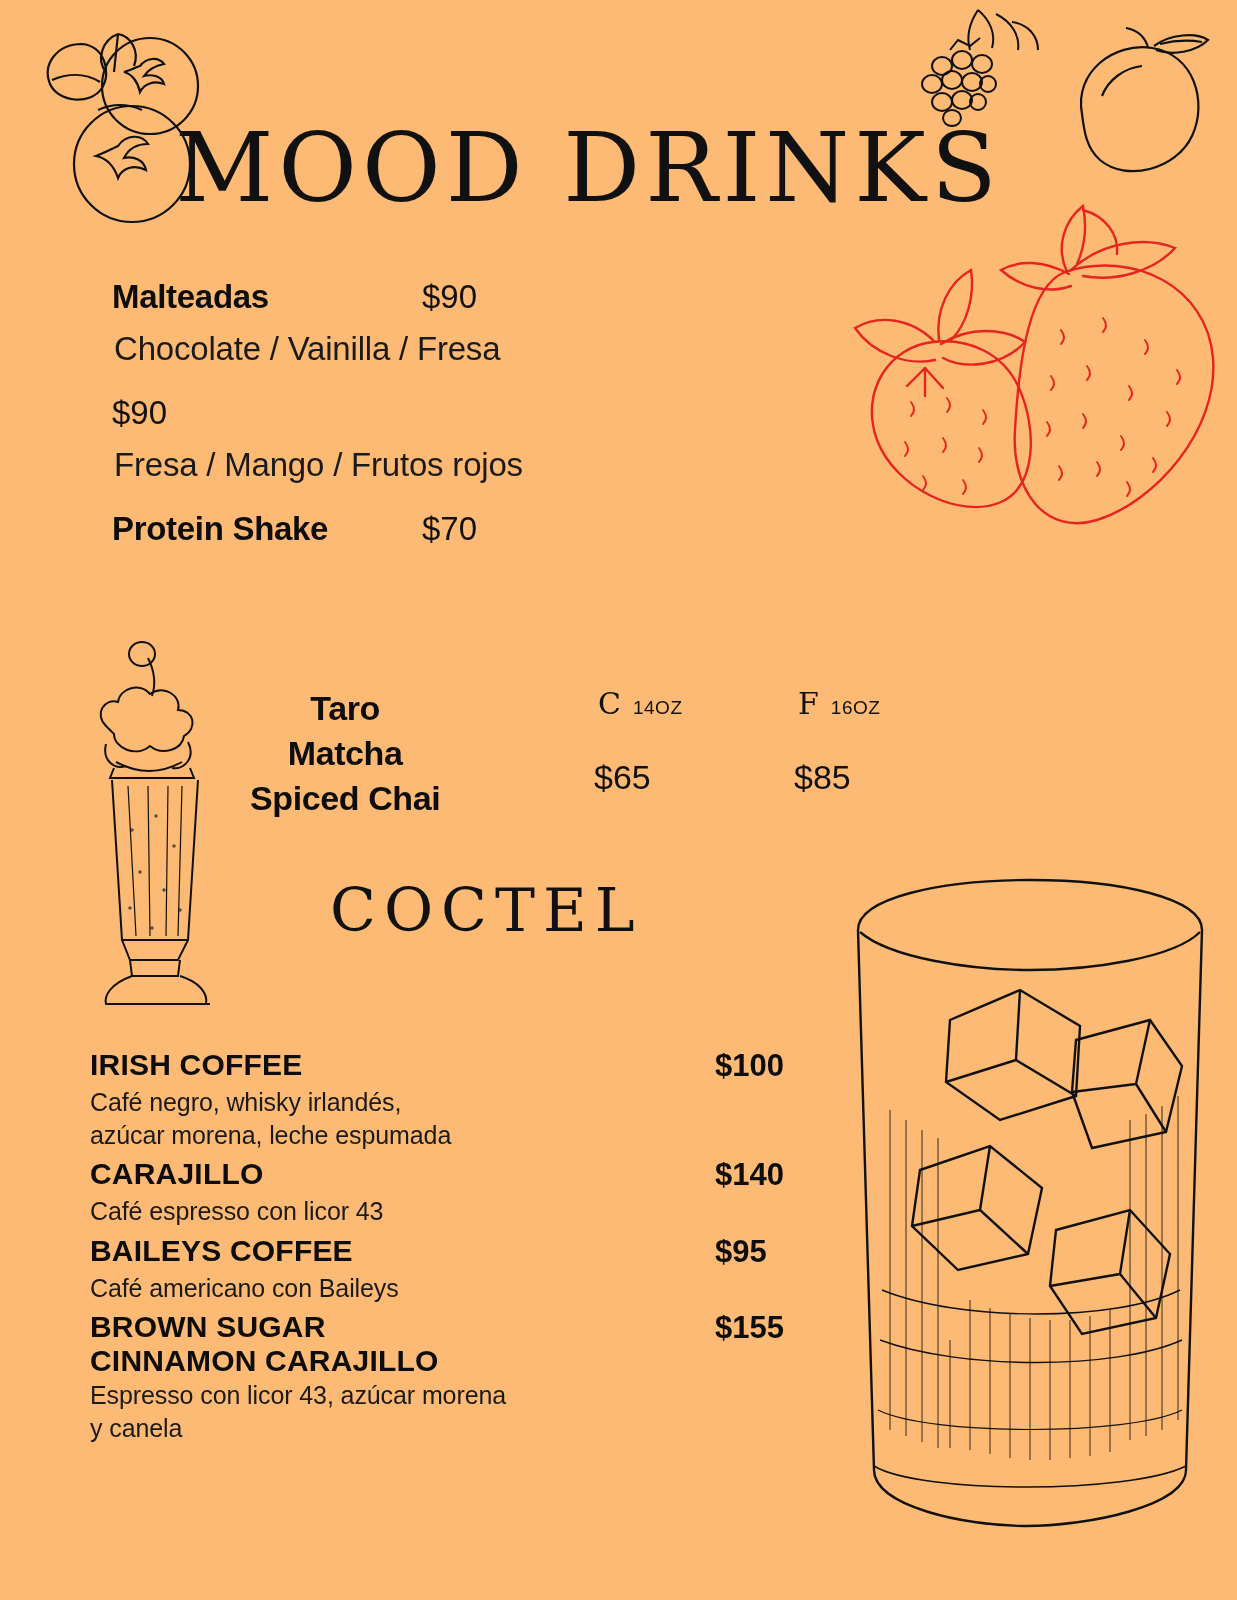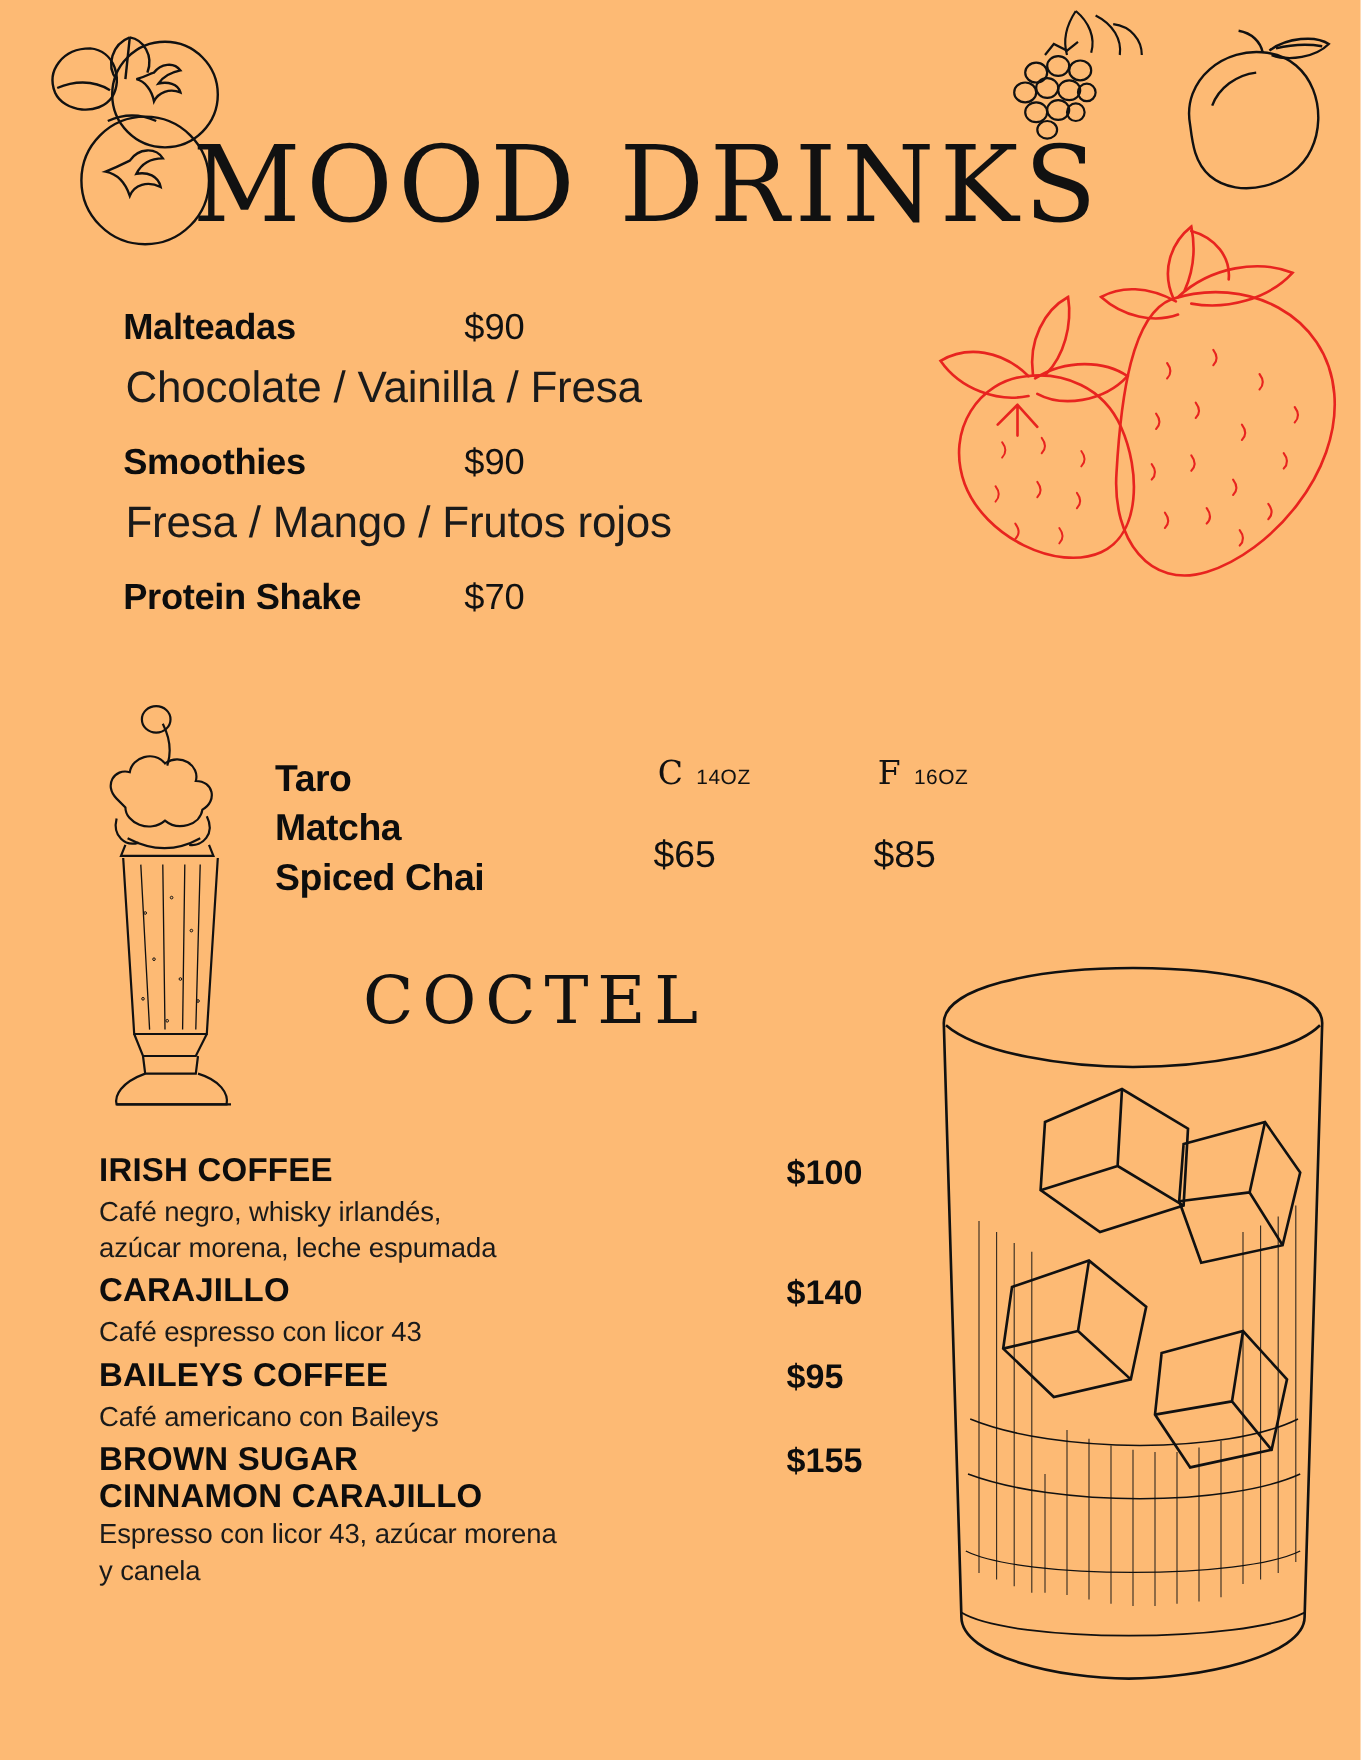--- a/index.html
+++ b/index.html
@@ -65,21 +65,21 @@
     letter-spacing: -0.3px;
     color: #0d0d0d;
     min-width: 310px;
   }
   .mood-price {
     font-size: 33px;
     font-weight: 400;
     color: #111;
   }
   .mood-desc {
-    font-size: 40px;
+    font-size: 33px;
     font-weight: 400;
     color: #1a1a1a;
     margin: 14px 0 26px 2px;
     letter-spacing: -0.2px;
   }
   .mood-row.tight { margin-top: 6px; }
 
   
   .sizes-block { position: absolute; left: 250px; top: 686px; width: 700px; }
   .sizes-header { position: relative; height: 44px; }
@@ -89,21 +89,21 @@
     font-family: "DejaVu Serif", serif;
     color: #111;
     display: flex;
     align-items: baseline;
     gap: 12px;
   }
   .size-col .oz { font-size: 19px; font-family: "Liberation Sans", sans-serif; letter-spacing: 0.5px; }
   #size-col-c { left: 348px; top: 0; }
   #size-col-f { left: 548px; top: 0; }
 
-  .flavor-list { position: absolute; left: 0; top: 0; }
+  .flavor-list { position: absolute; left: 0; top: 0; text-align: center; }
   .flavor {
     font-size: 34px;
     font-weight: bold;
     letter-spacing: -0.4px;
     line-height: 1.32;
     color: #0d0d0d;
   }
   .size-prices { position: absolute; top: 72px; left: 344px; }
   .size-price {
     position: absolute;
@@ -301,21 +301,20 @@
 
   <div class="mood-list">
 
     <div class="mood-row">
       <span class="mood-name">Malteadas</span>
       <span class="mood-price">$90</span>
     </div>
     <div class="mood-desc">Chocolate / Vainilla / Fresa</div>
 
     <div class="mood-row">
-      <span class="mood-name">Smoothies</span>
       <span class="mood-price">$90</span>
     </div>
     <div class="mood-desc">Fresa / Mango / Frutos rojos</div>
 
     <div class="mood-row tight">
       <span class="mood-name">Protein Shake</span>
       <span class="mood-price">$70</span>
     </div>
   </div>
 

